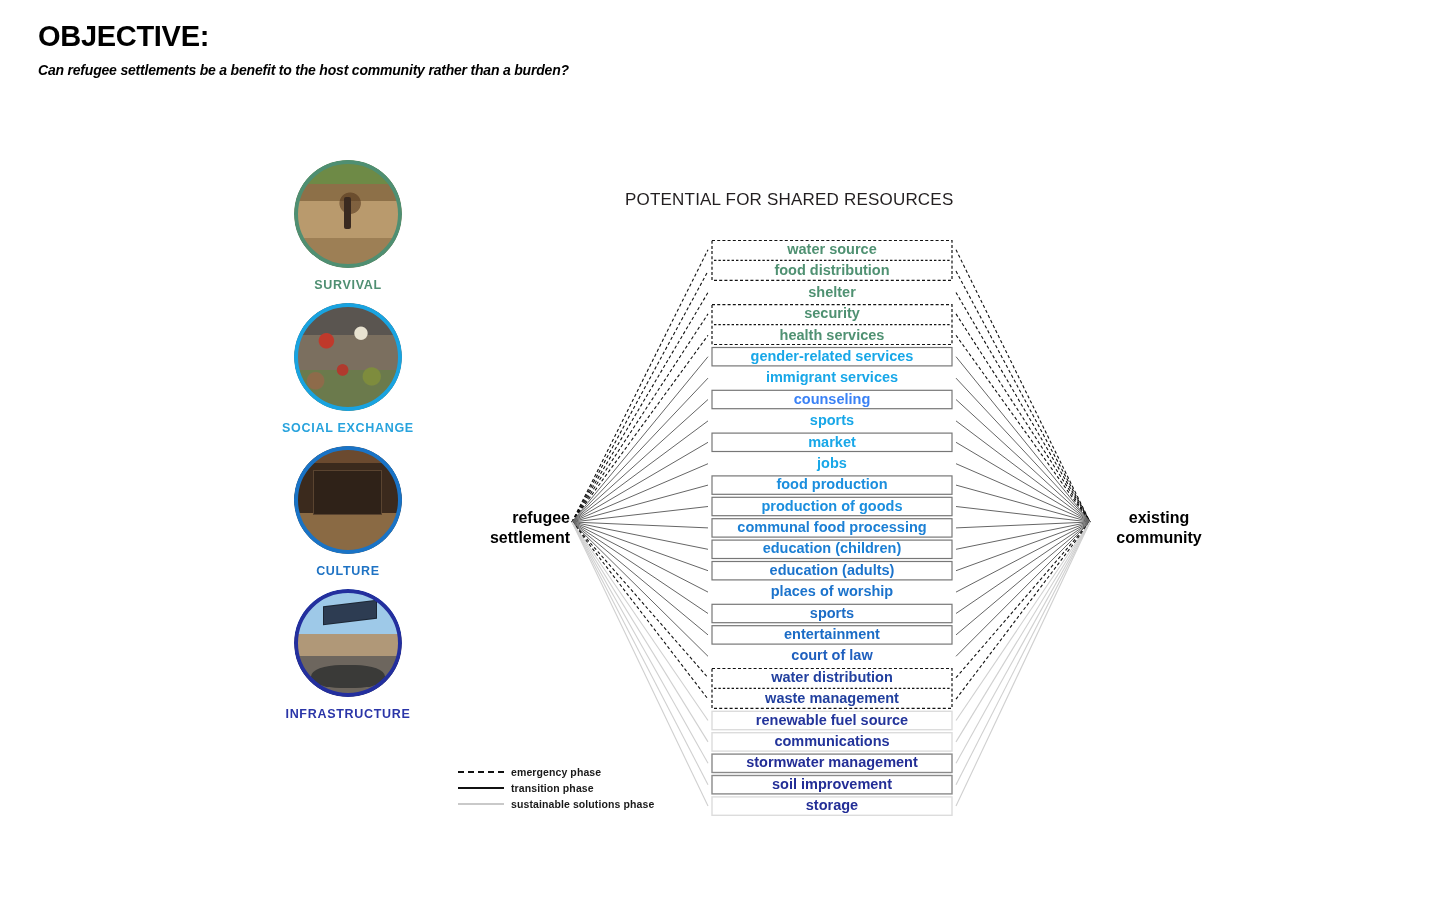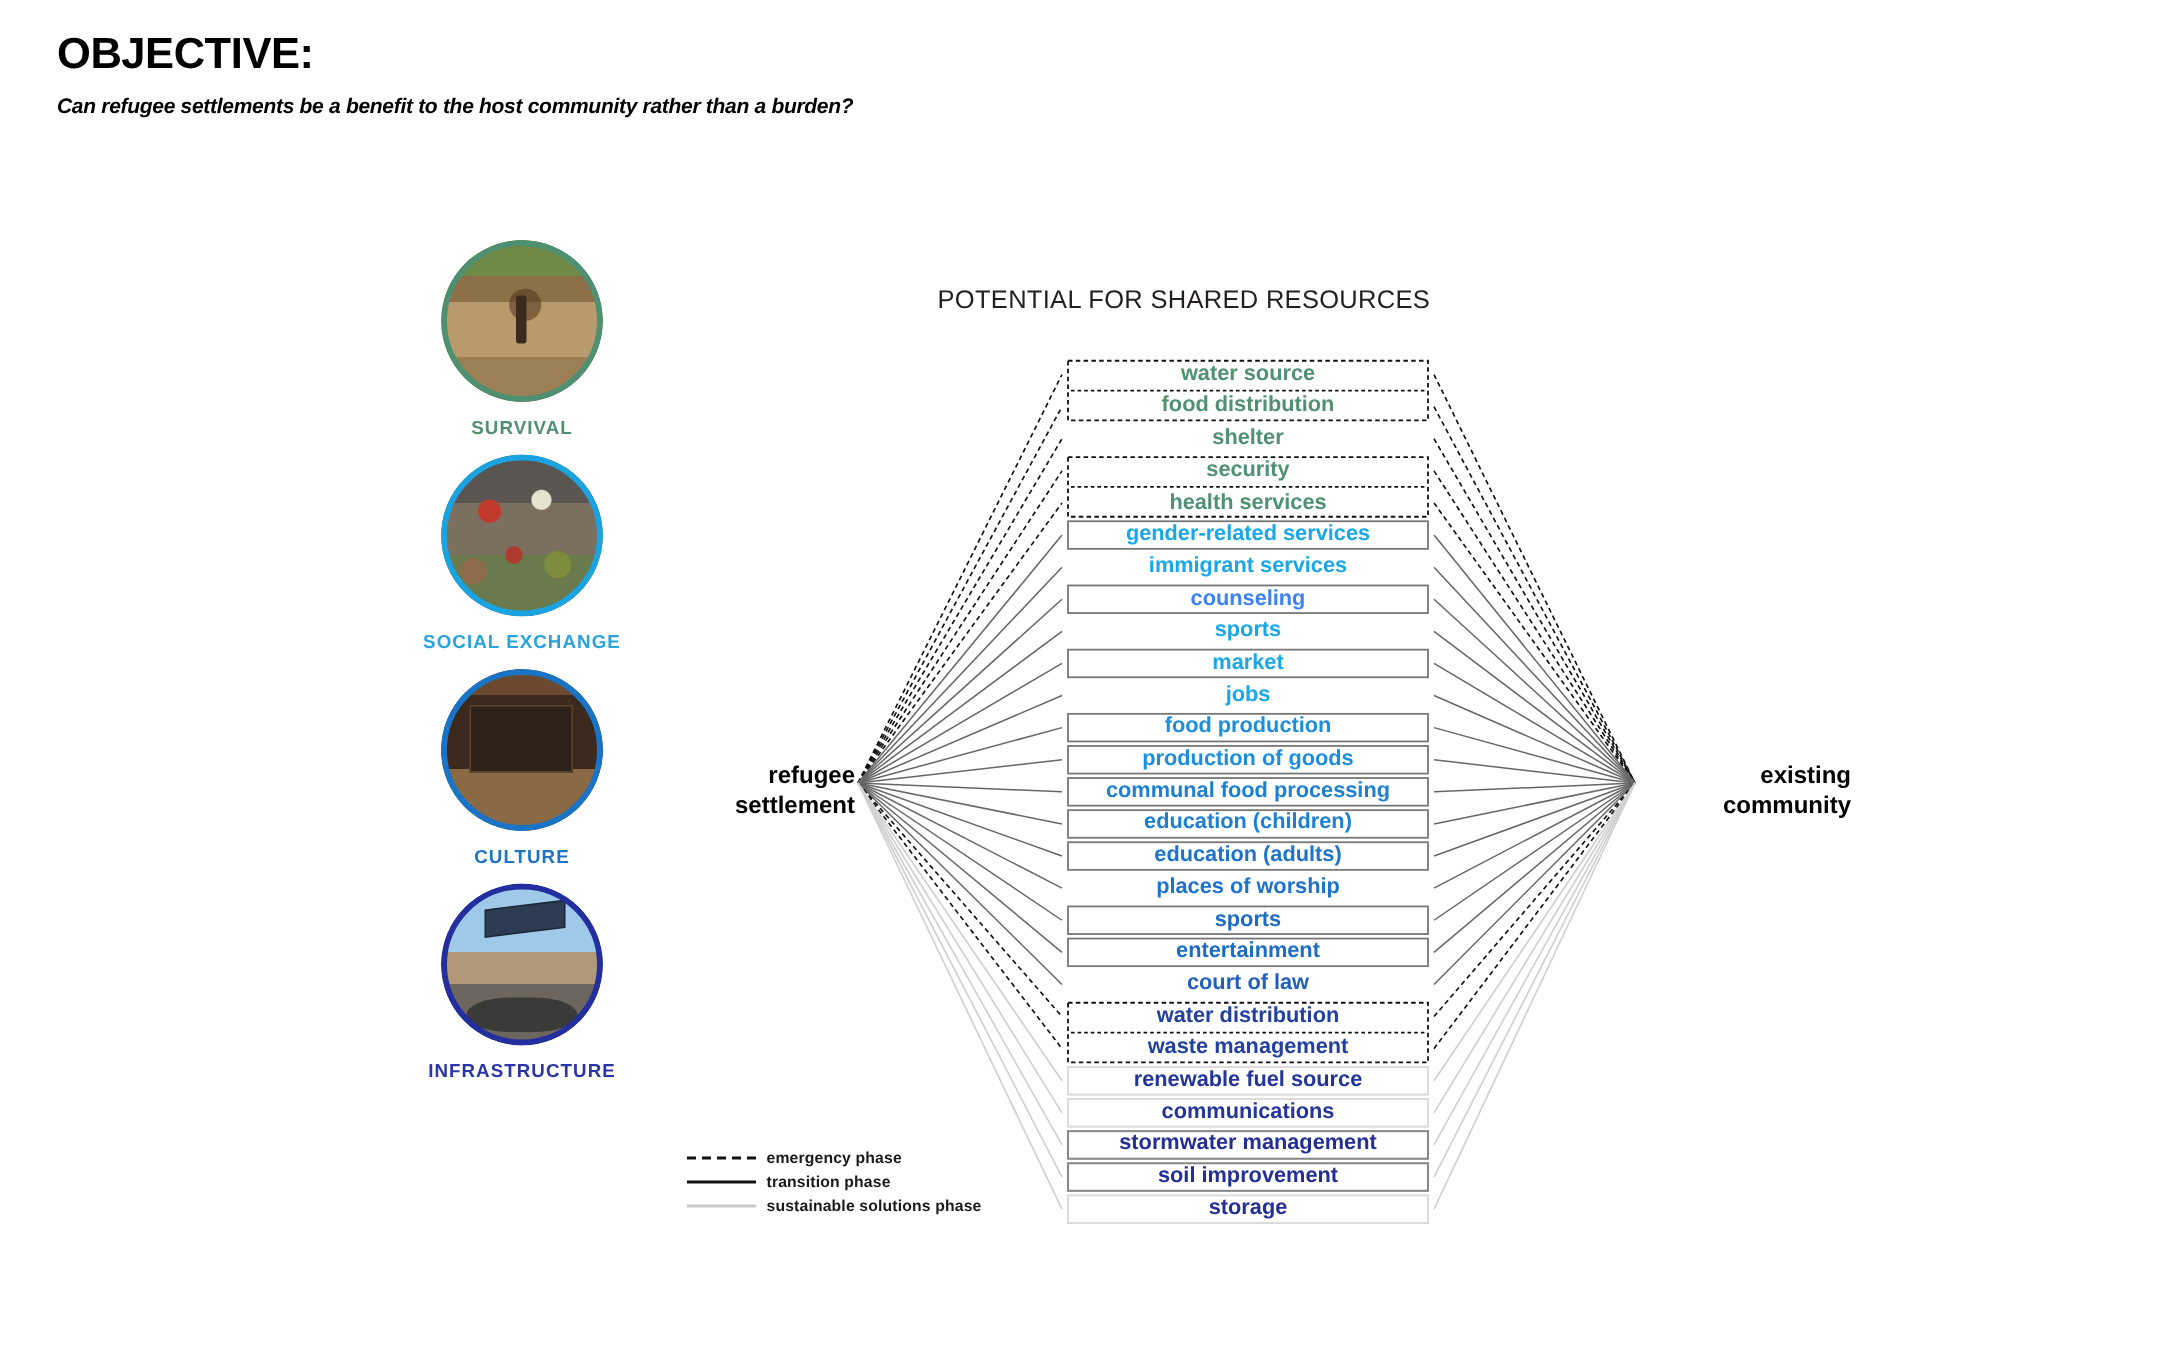--- a/index.html
+++ b/index.html
@@ -85,21 +85,21 @@
     position: absolute; left: 625px; top: 190px;
     font-size: 17px; color: #231f20; letter-spacing: 0.2px;
   }
   #hex { position: absolute; left: 0; top: 0; width: 1440px; height: 900px; }
 
   .node-label {
     position: absolute; font-size: 16px; font-weight: bold;
     color: #000; line-height: 1.22; text-align: center;
   }
   #node-left  { left: 452px; top: 508px; width: 118px; text-align: right; }
-  #node-right { left: 1094px; top: 508px; width: 130px; text-align: right; margin-left: 10px; }
+  #node-right { left: 1094px; top: 508px; width: 130px; text-align: center; }
 
   
   #rows { position: absolute; left: 712px; top: 239px; width: 240px; }
   .row {
     height: 21.4px; line-height: 21.4px; text-align: center;
     font-size: 14.5px; font-weight: bold; white-space: nowrap;
     position: relative;
   }
 
   

